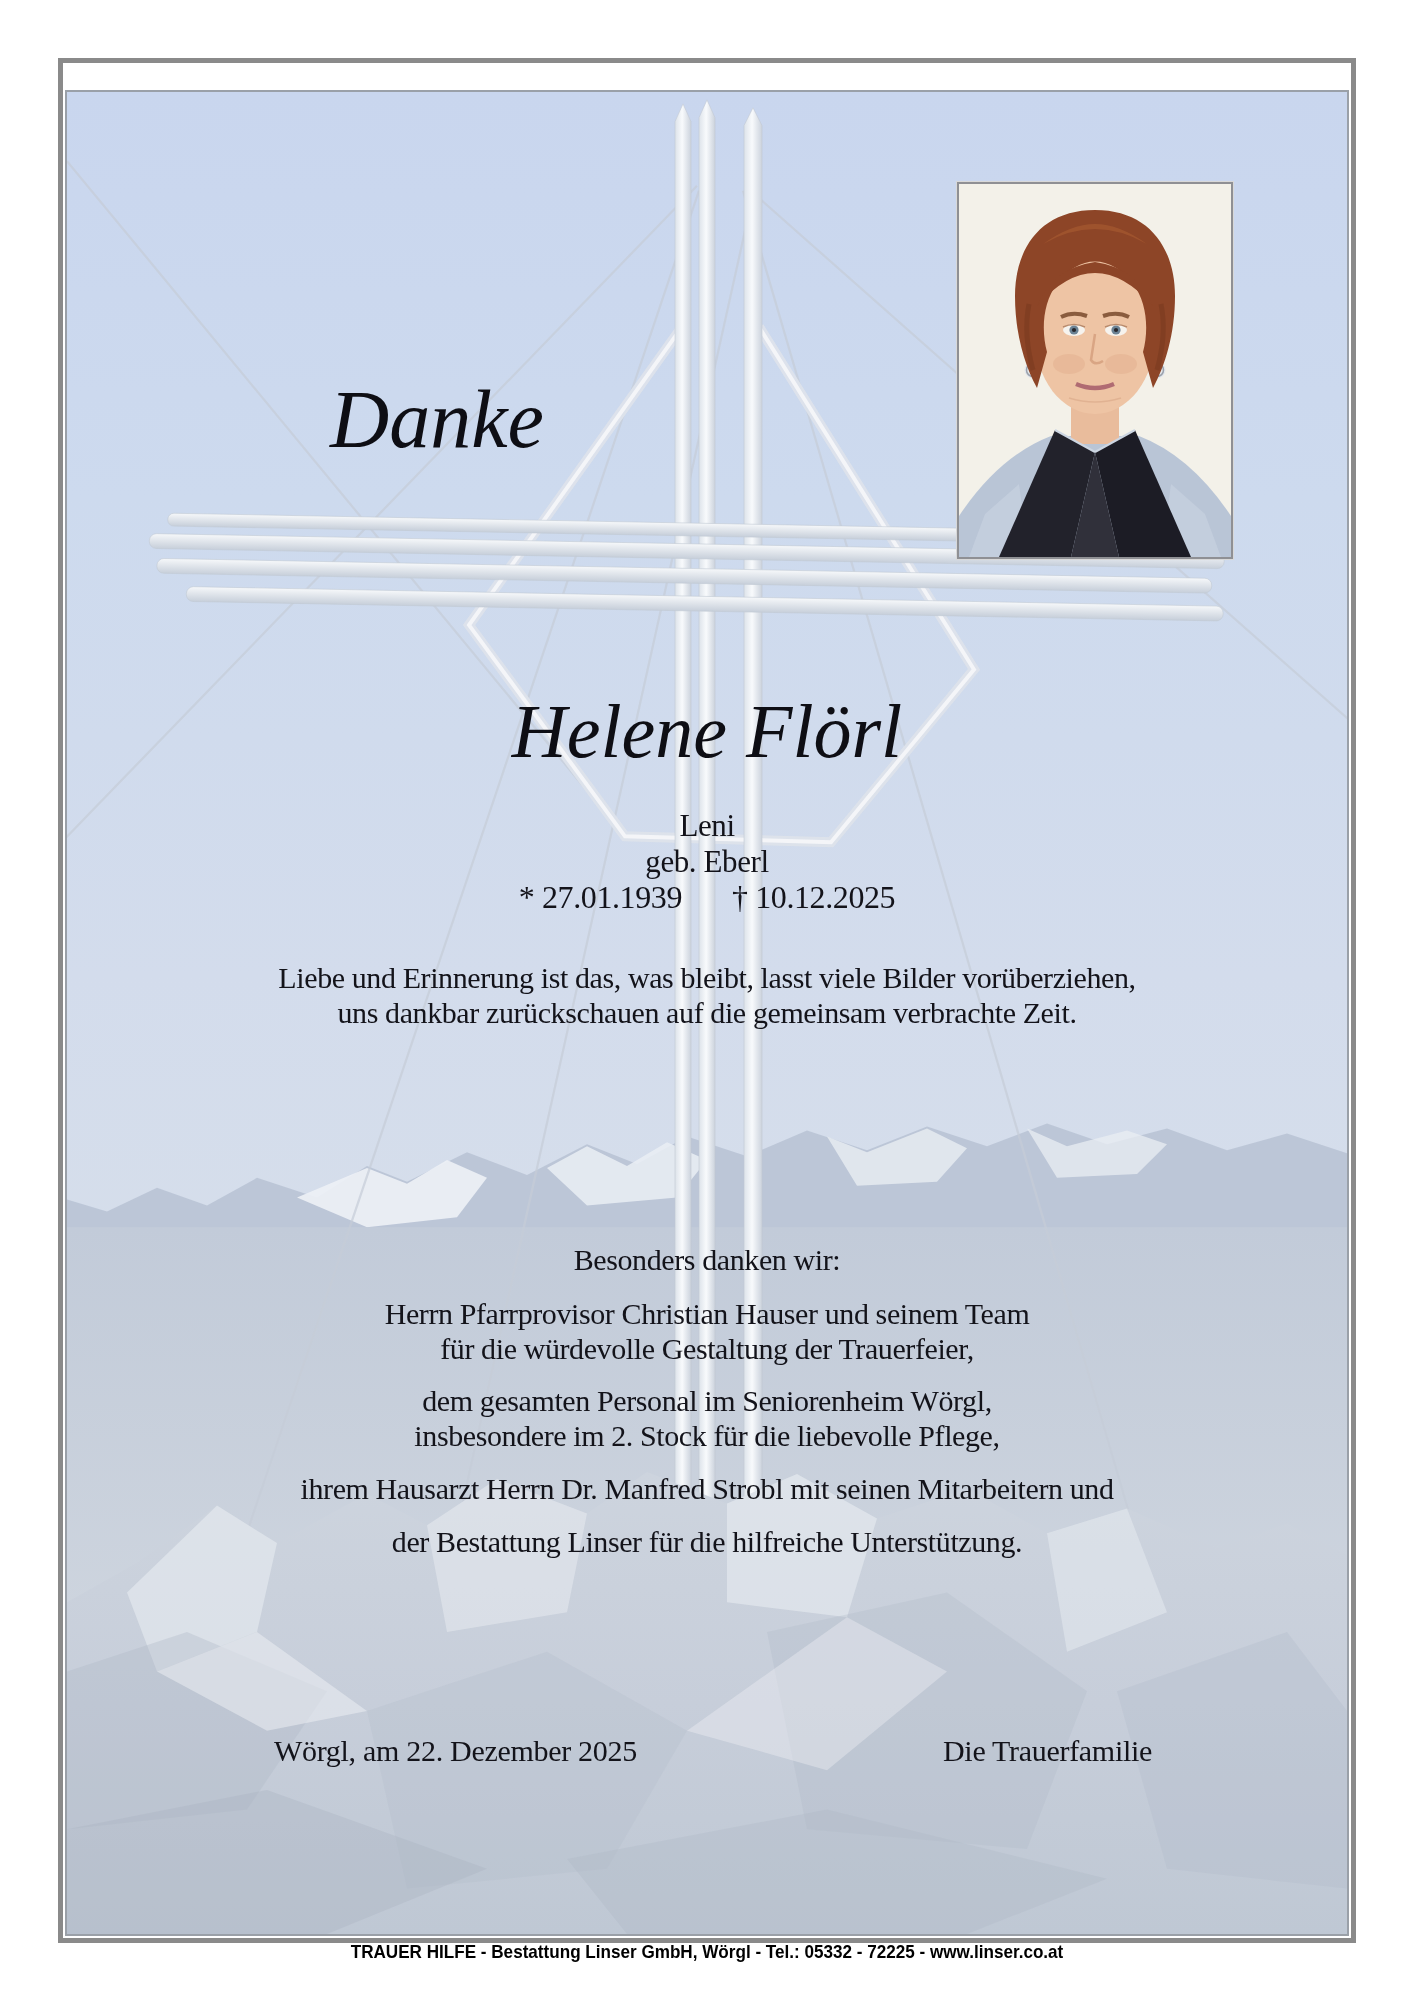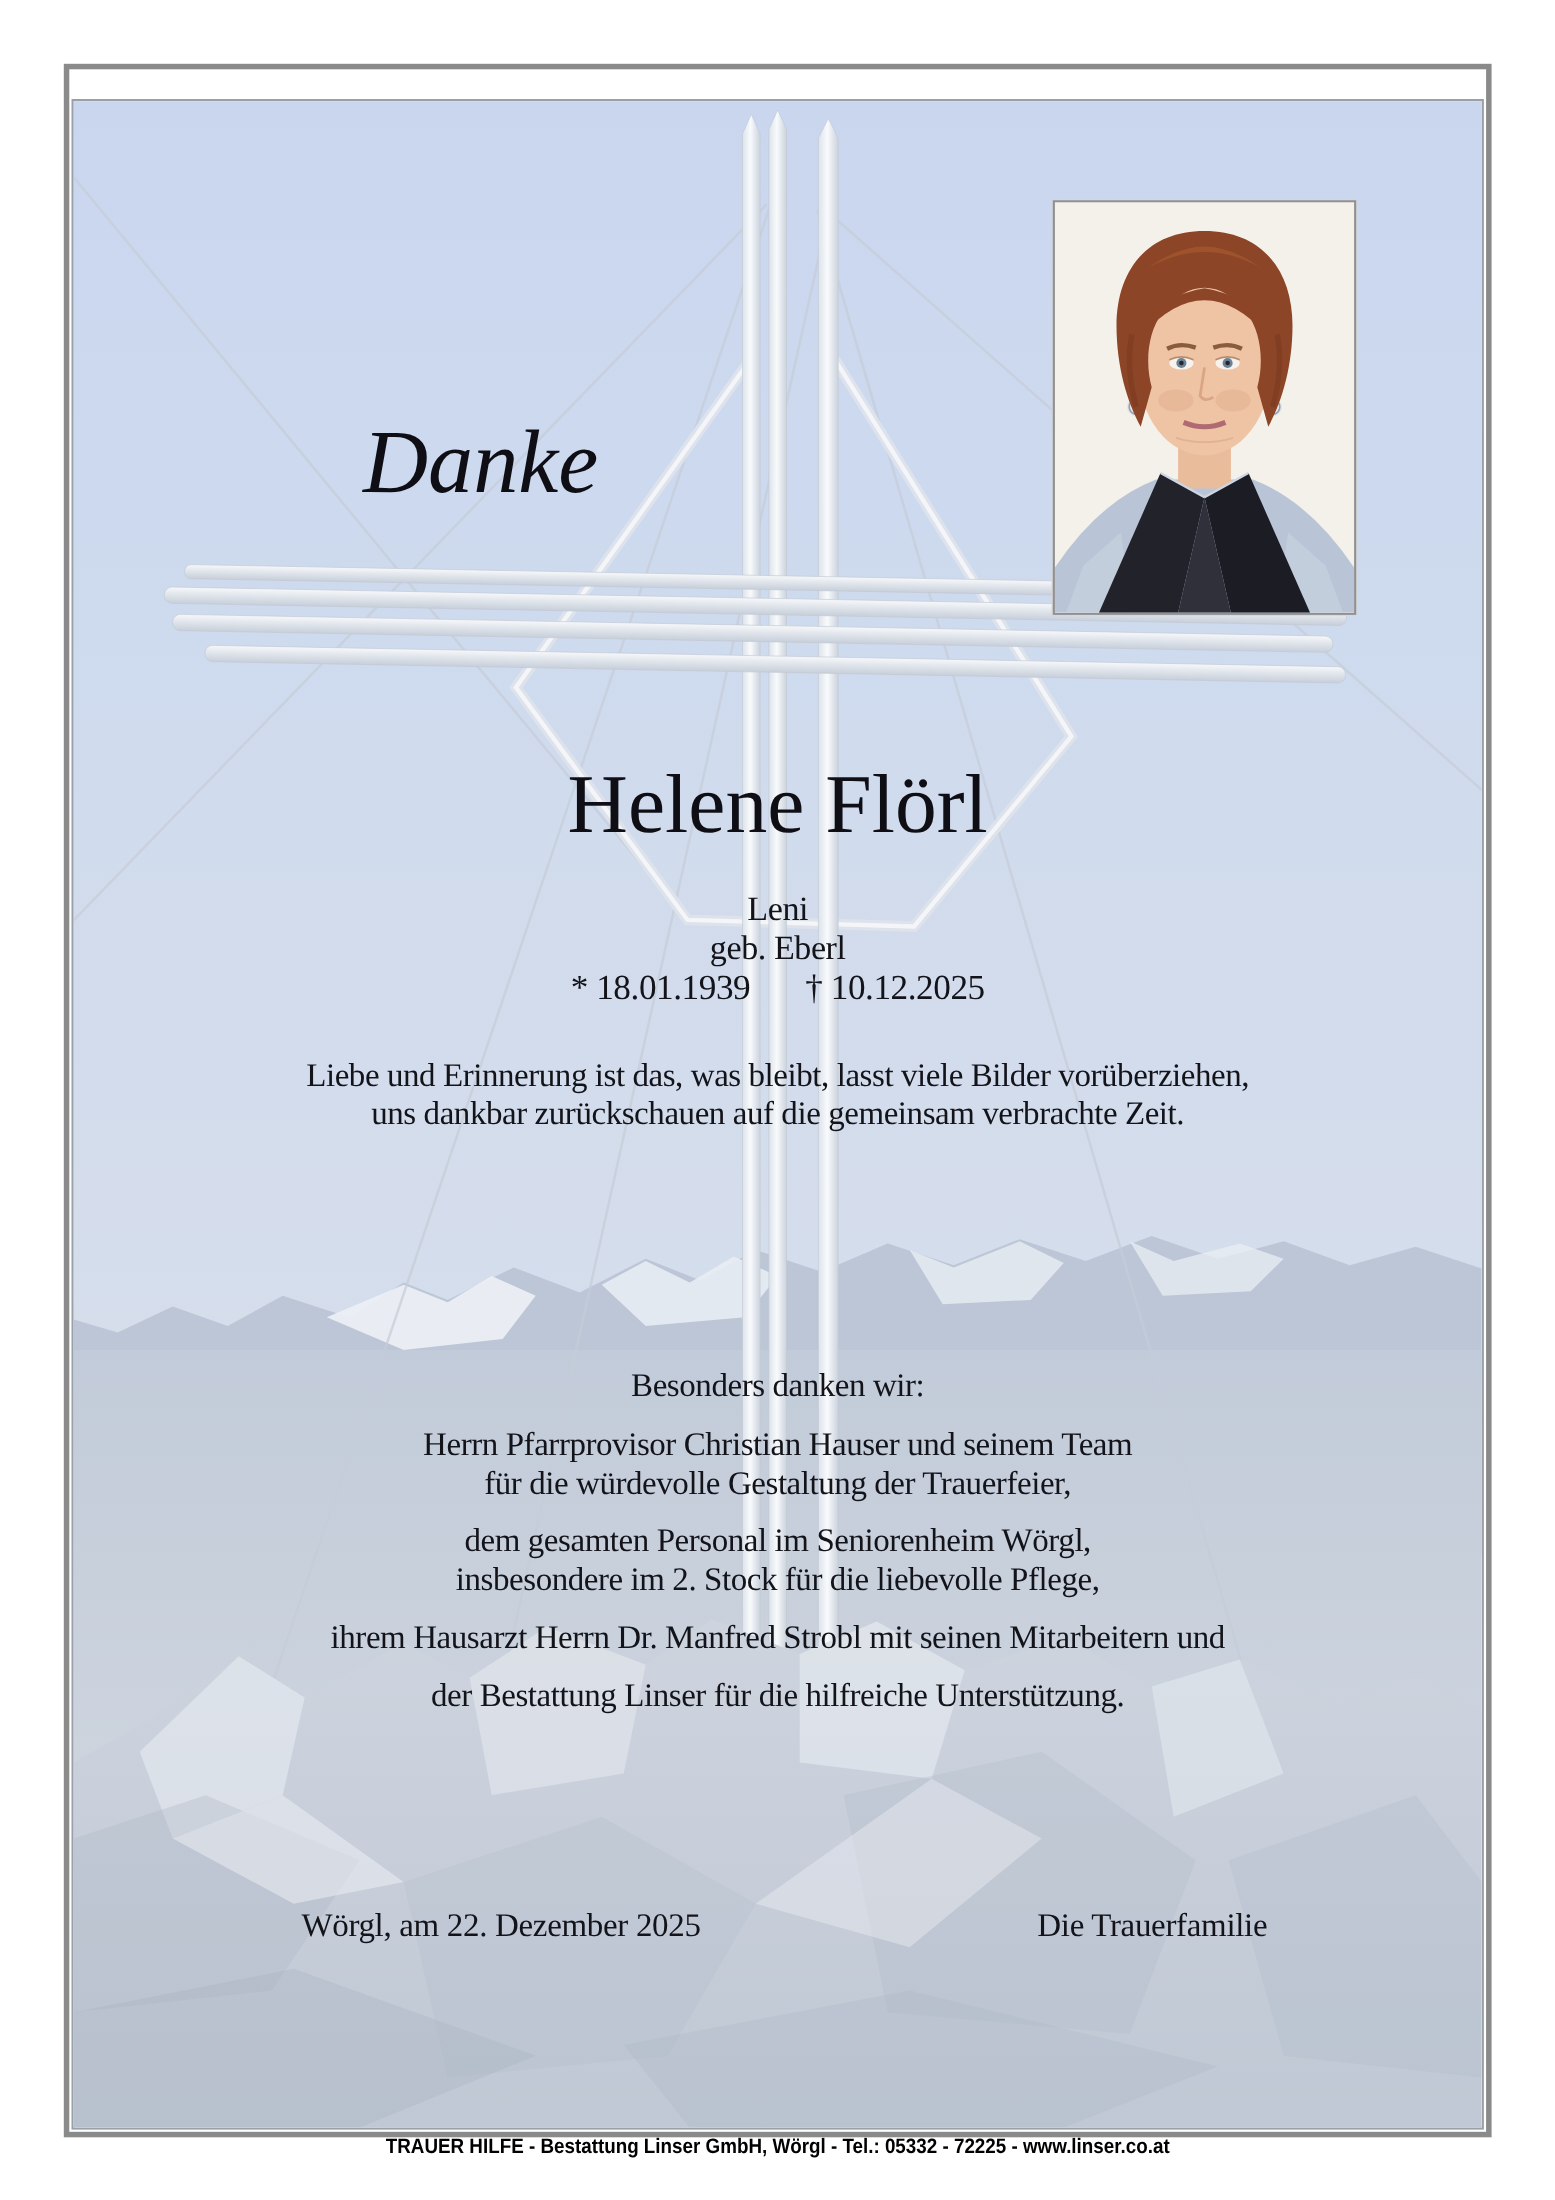--- a/index.html
+++ b/index.html
@@ -17,21 +17,21 @@
 
   
   .photo{position:absolute;left:890px;top:90px;width:272px;height:373px;
          border:2px solid #8f9094;background:#f7f5ee;box-shadow:0 0 0 1px #d8d8d8;}
   .photo svg{display:block;width:100%;height:100%;}
 
   
   .txt{position:absolute;left:0;width:100%;text-align:center;letter-spacing:-0.4px;}
   .danke{left:170px;width:400px;top:281px;font-size:82px;font-style:italic;
          letter-spacing:0;color:#0e0e14;}
-  .name{top:596px;font-size:76px;letter-spacing:0;color:#0e0e14;}
+  .name{top:596px;font-size:76px;font-style:italic;letter-spacing:0;color:#0e0e14;}
   .sub{font-size:31px;}
   .leni{top:716px;}
   .geb{top:752px;}
   .dates{top:787px;font-size:32px;}
   .dates .death{display:inline-block;margin-left:50px;}
   .para{font-size:30px;line-height:35px;text-align:center;}
   .verse{top:868px;}
   .thanks{top:976px;}
   .besonders{top:1150px;}
   .sp1{top:1204px;}
@@ -194,21 +194,21 @@
             <path d="M110,214 Q136,222 162,214" stroke="#d8a687" stroke-width="1.6" fill="none" opacity="0.6"></path>
           </svg>
         </div>
 
         <div class="txt danke">Danke</div>
 
         <div class="txt name">Helene Flörl</div>
         <div class="txt sub leni">Leni</div>
         <div class="txt sub geb">geb. Eberl</div>
         <div class="txt dates">
-          <span class="birth">* 18.01.1939</span><span class="death">† 10.12.2025</span>
+          <span class="birth">* 27.01.1939</span><span class="death">† 10.12.2025</span>
         </div>
 
         <div class="txt para verse">
           <div>Liebe und Erinnerung ist das, was bleibt, lasst viele Bilder vorüberziehen,</div>
           <div>uns dankbar zurückschauen auf die gemeinsam verbrachte Zeit.</div>
         </div>
 
 
         <div class="txt para sp1">
           <div>Herrn Pfarrprovisor Christian Hauser und seinem Team</div>

